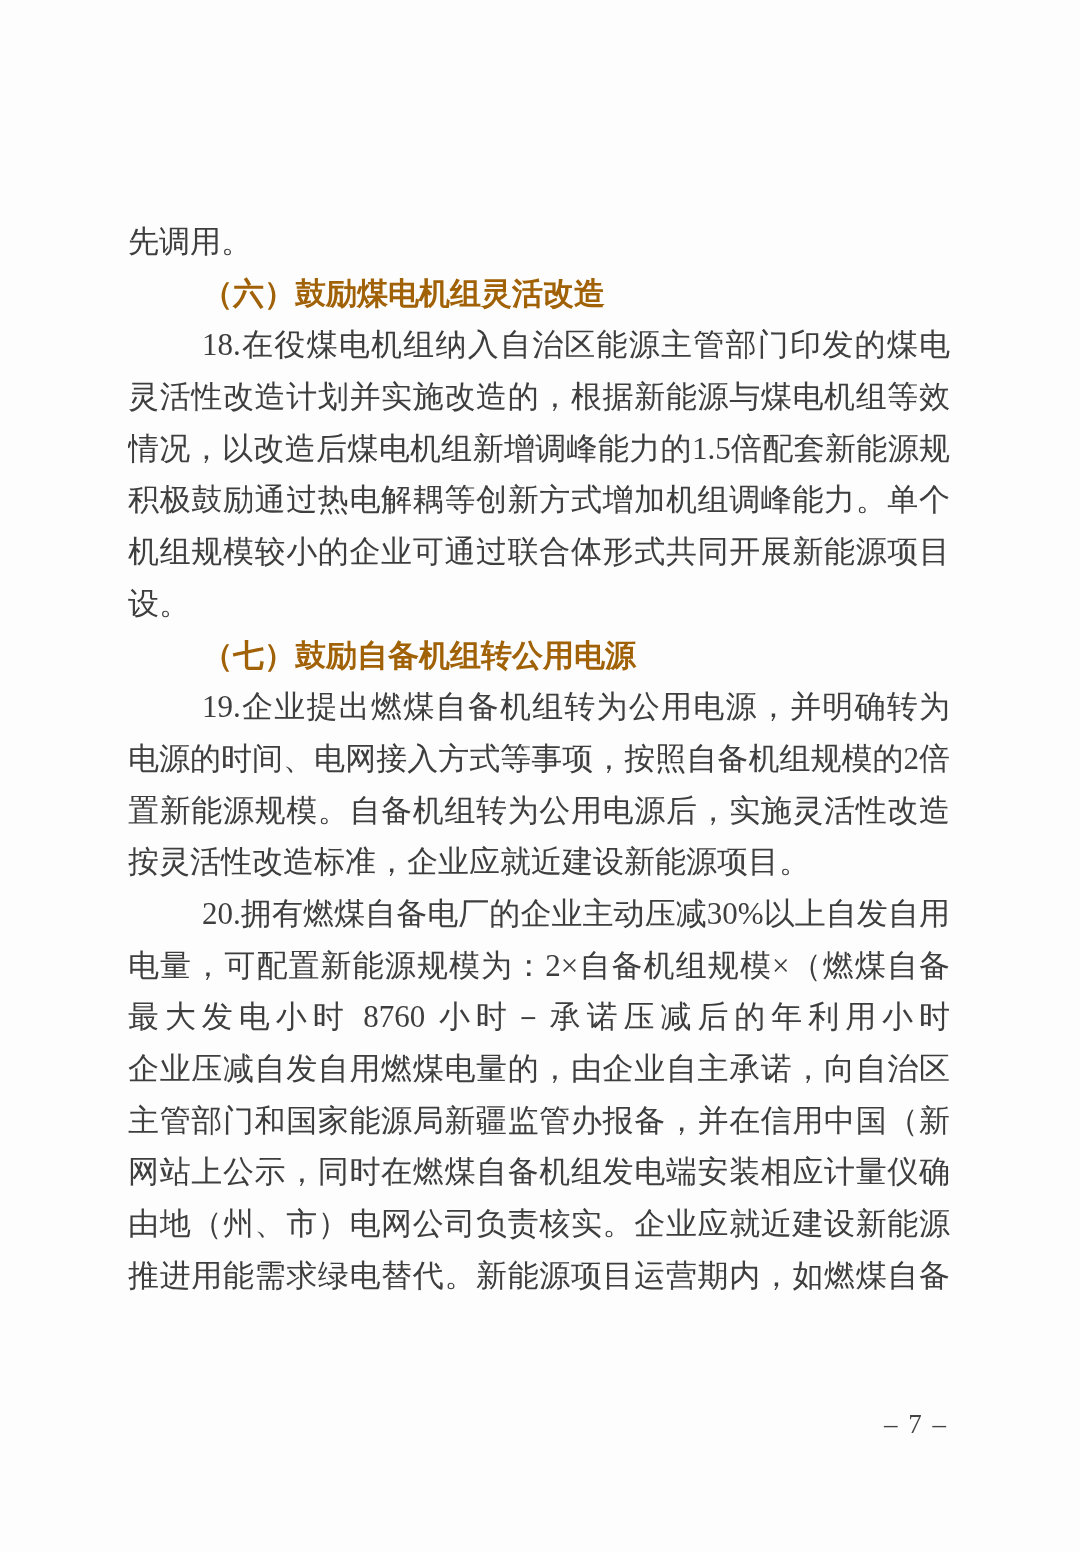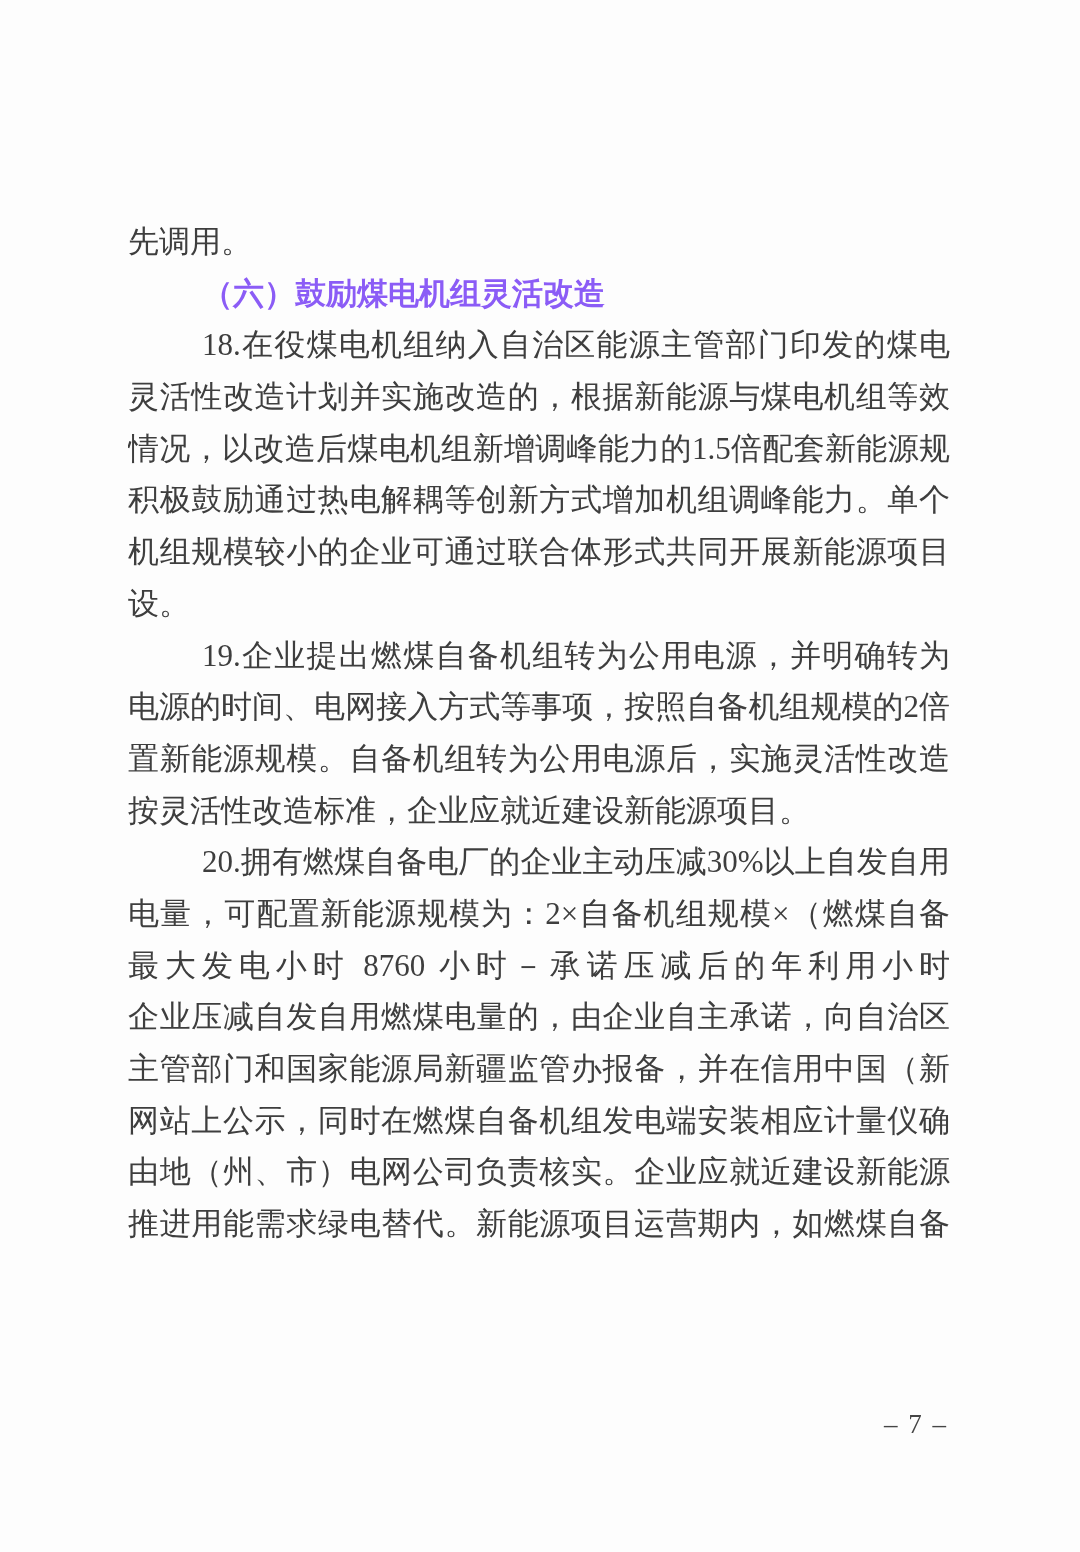--- a/index.html
+++ b/index.html
@@ -31,21 +31,21 @@
   }
   .line.indent {
     text-indent: 74px;
   }
   .line.fill {
     text-align: justify;
     text-align-last: justify;
   }
   .line.heading {
     font-weight: bold;
-    color: #8b5cf6;
+    color: #a16207;
   }
   .page-number {
     position: absolute;
     right: 132px;
     top: 1404px;
     font-size: 27px;
     line-height: 40px;
     color: #454545;
     letter-spacing: 2px;
   }
@@ -56,20 +56,21 @@
 <div class="page">
   <div class="text-block">
       <div class="line body">先调用。</div>
       <div class="line heading indent">（六）鼓励煤电机组灵活改造</div>
       <div class="line body indent fill">18.在役煤电机组纳入自治区能源主管部门印发的煤电机组</div>
       <div class="line body fill">灵活性改造计划并实施改造的，根据新能源与煤电机组等效出力</div>
       <div class="line body fill">情况，以改造后煤电机组新增调峰能力的1.5倍配套新能源规模。</div>
       <div class="line body fill">积极鼓励通过热电解耦等创新方式增加机组调峰能力。单个煤电</div>
       <div class="line body fill">机组规模较小的企业可通过联合体形式共同开展新能源项目建</div>
       <div class="line body">设。</div>
+      <div class="line heading indent">（七）鼓励自备机组转公用电源</div>
       <div class="line body indent fill">19.企业提出燃煤自备机组转为公用电源，并明确转为公用</div>
       <div class="line body fill">电源的时间、电网接入方式等事项，按照自备机组规模的2倍配</div>
       <div class="line body fill">置新能源规模。自备机组转为公用电源后，实施灵活性改造的，</div>
       <div class="line body">按灵活性改造标准，企业应就近建设新能源项目。</div>
       <div class="line body indent fill">20.拥有燃煤自备电厂的企业主动压减30%以上自发自用燃煤</div>
       <div class="line body fill">电量，可配置新能源规模为：2×自备机组规模×（燃煤自备机组</div>
       <div class="line body fill">最大发电小时 8760 小时－承诺压减后的年利用小时数）/8760。</div>
       <div class="line body fill">企业压减自发自用燃煤电量的，由企业自主承诺，向自治区能源</div>
       <div class="line body fill">主管部门和国家能源局新疆监管办报备，并在信用中国（新疆）</div>
       <div class="line body fill">网站上公示，同时在燃煤自备机组发电端安装相应计量仪确定，</div>

